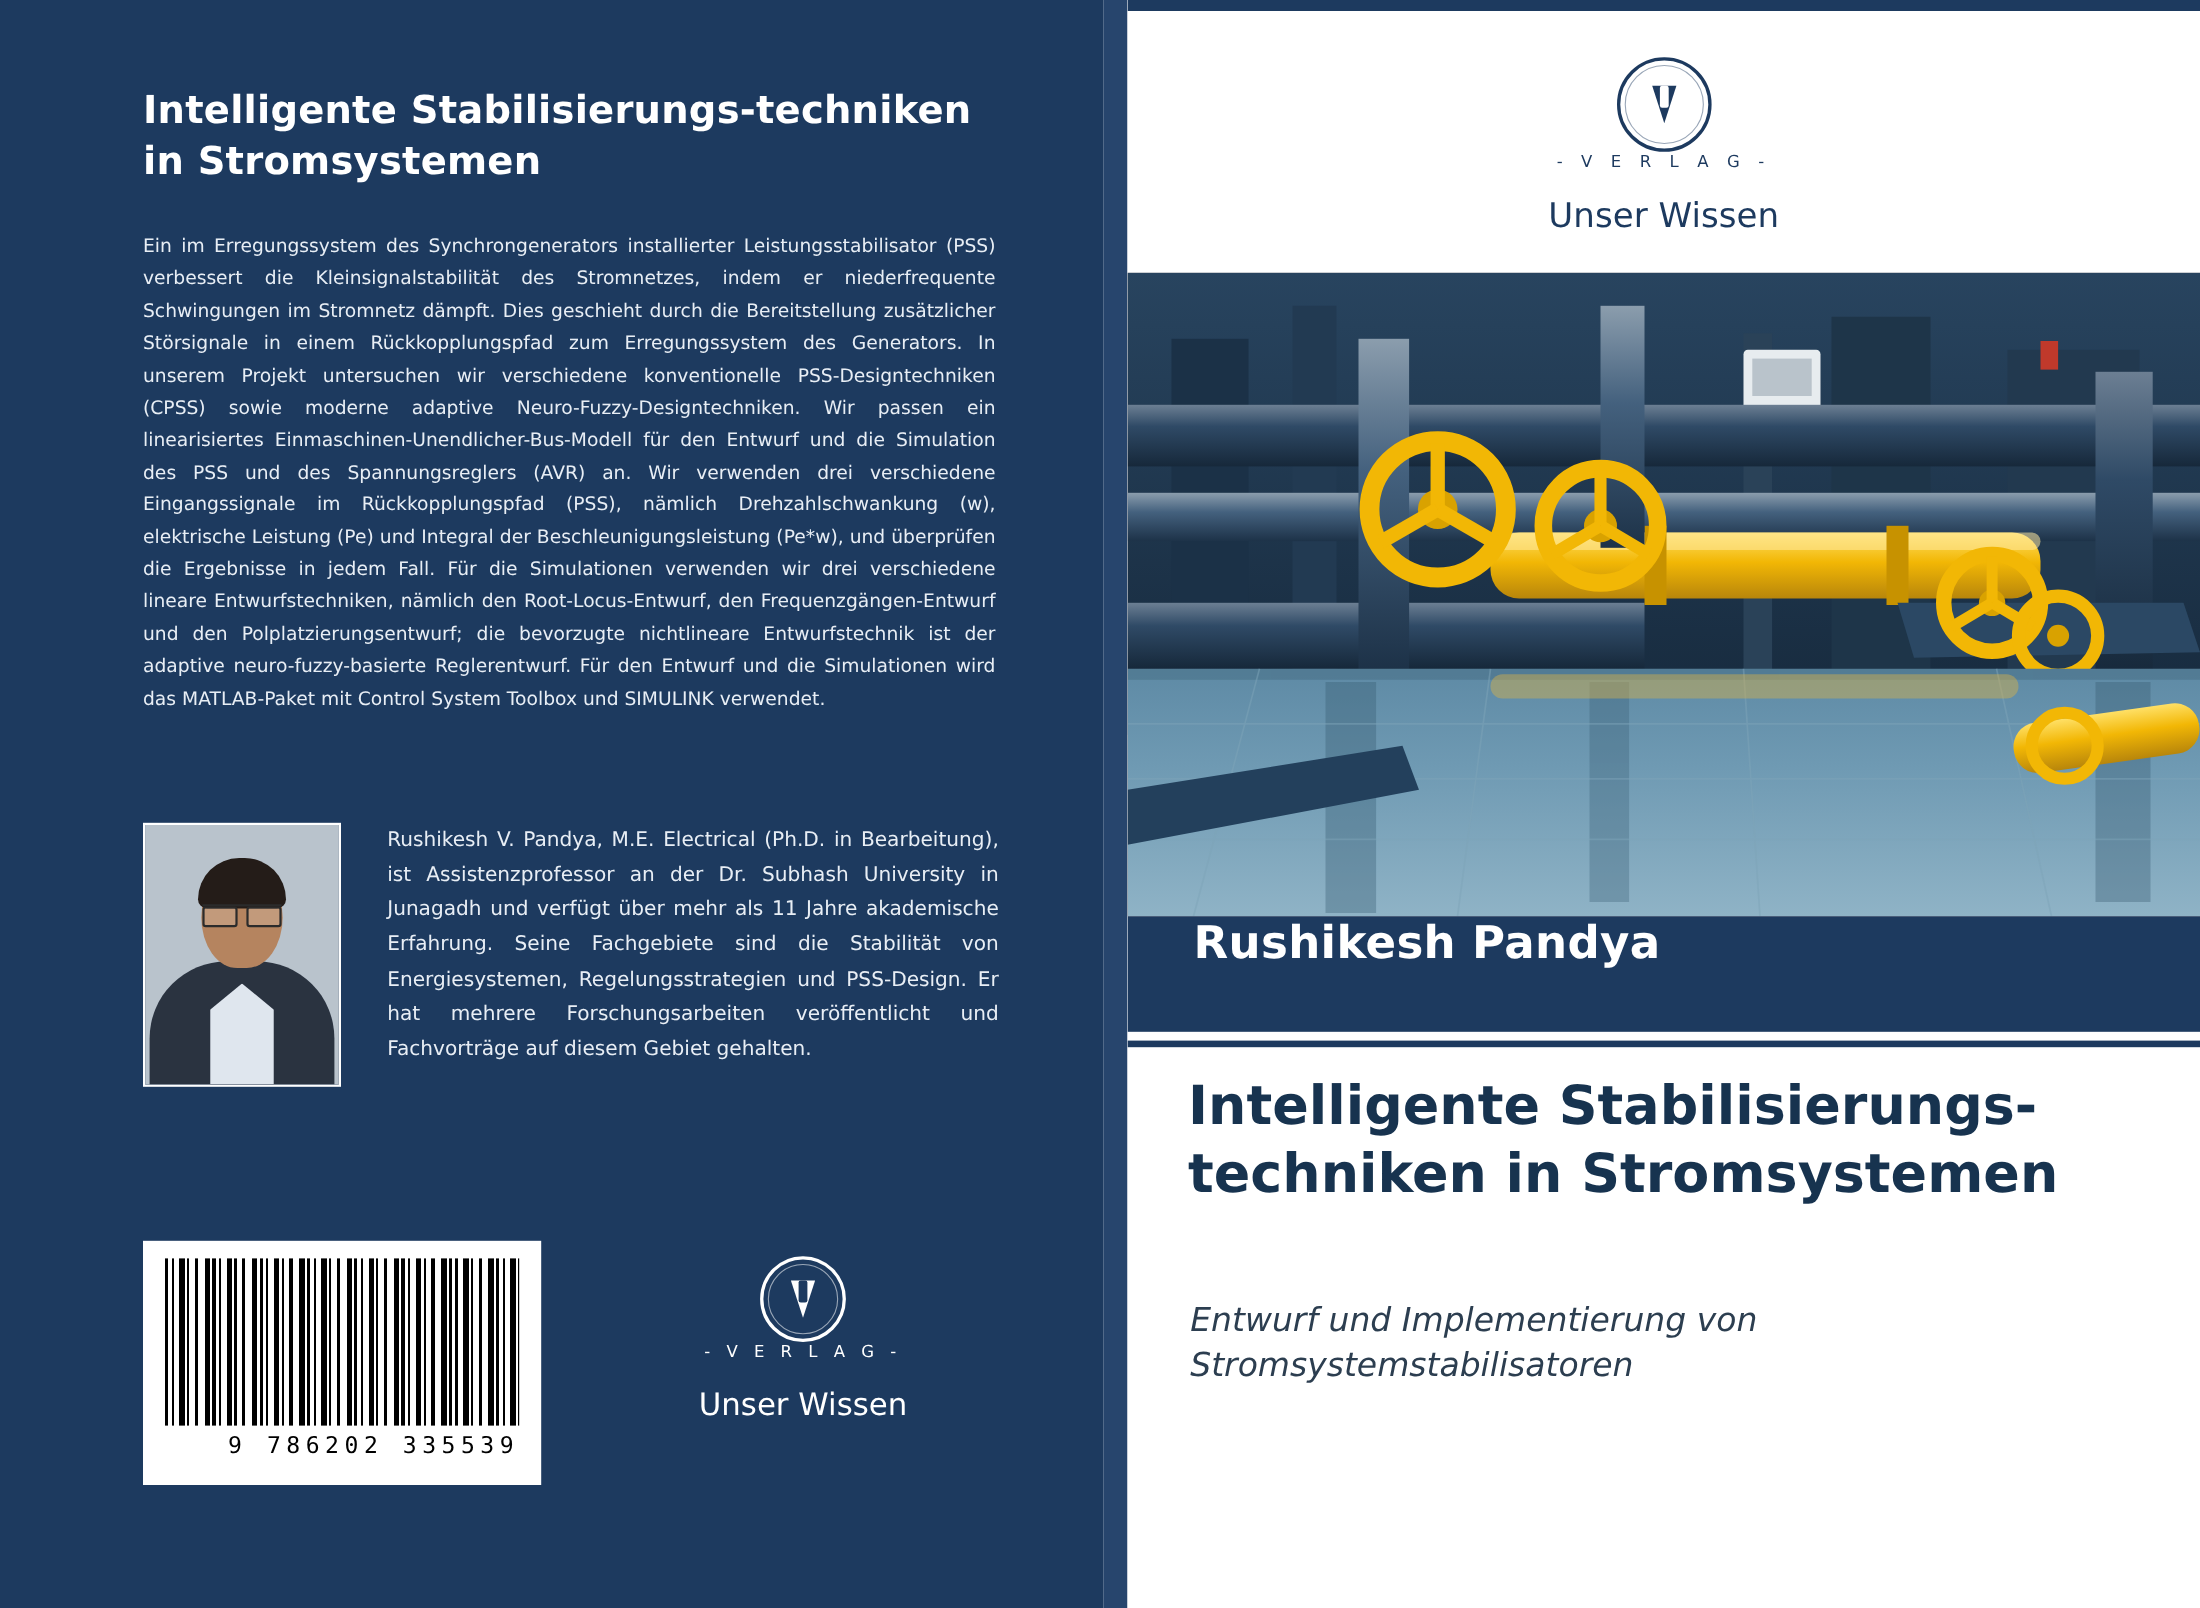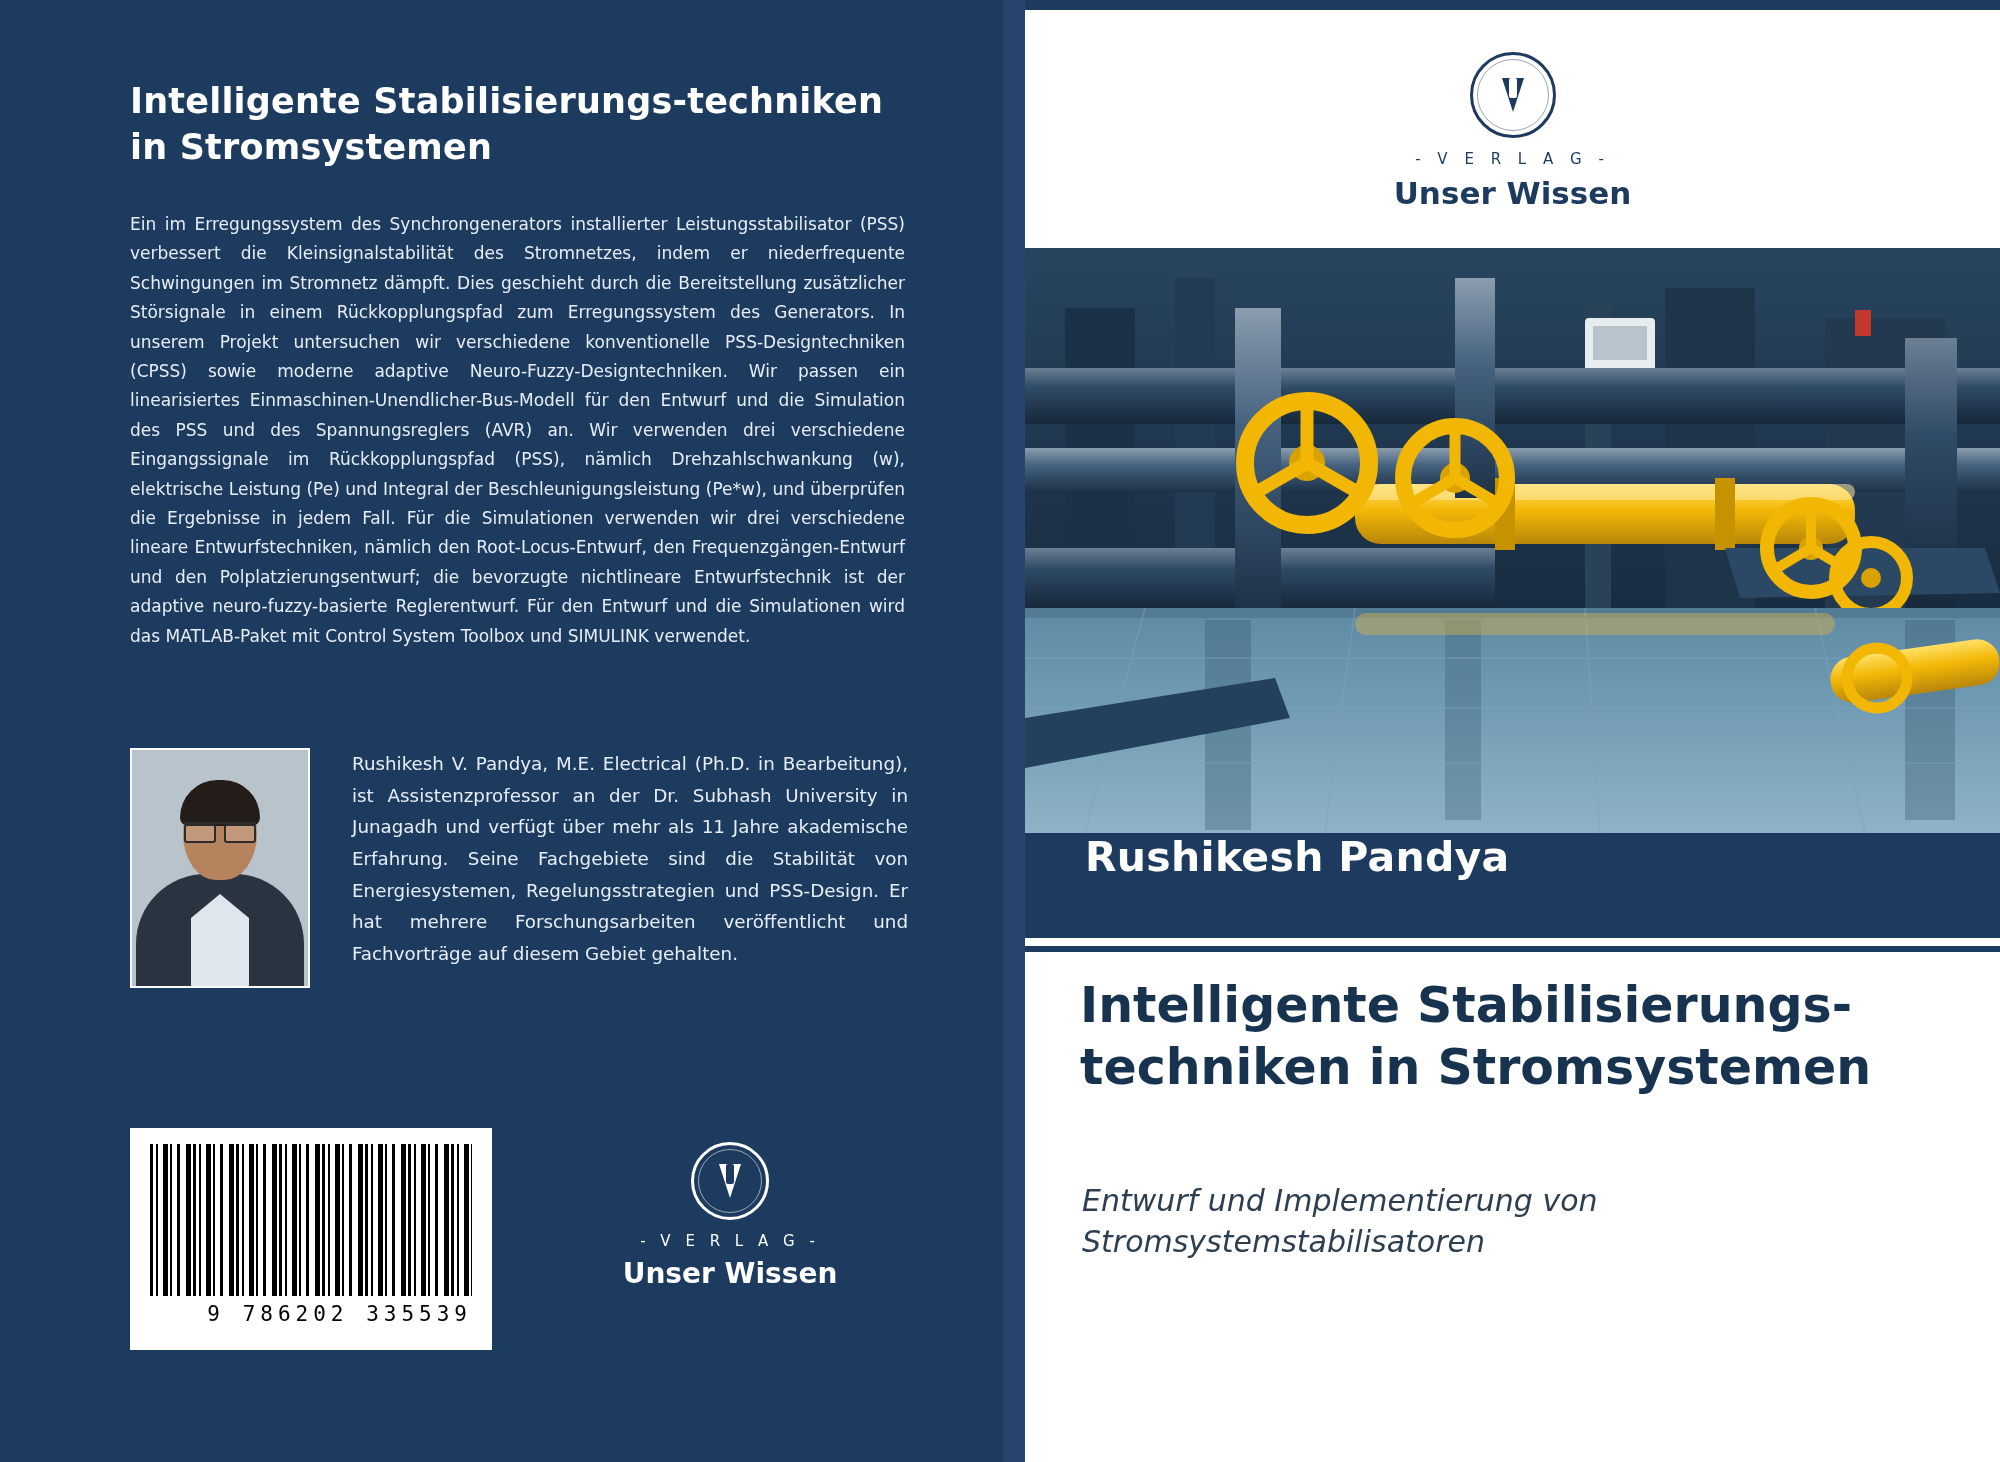--- a/index.html
+++ b/index.html
@@ -155,24 +155,24 @@
     width: 0; height: 0;
     border-left: 11px solid transparent;
     border-right: 11px solid transparent;
     border-top: 34px solid #ffffff;
   }
   .logo-pen:after {
     content:""; position:absolute; left:-4px; top:-34px;
     width:8px; height:20px; background:#1d3a5f; border-radius:2px;
   }
   .logo-verlag {
-    font-size: 15px; letter-spacing: 5px; margin-top: 12px; color:#ffffff;
+    font-size: 15px; letter-spacing: 5px; color:#ffffff;
   }
   .logo-name {
-    font-size: 28px; font-weight: bold; margin-top: 7px; color:#ffffff;
+    font-size: 28px; font-weight: normal; margin-top: 22px; color:#ffffff;
   }
 
   
   .spine {
     position: relative;
     width: 22px; height: 1462px;
     background: #27456d;
     flex: 0 0 auto;
   }
 

